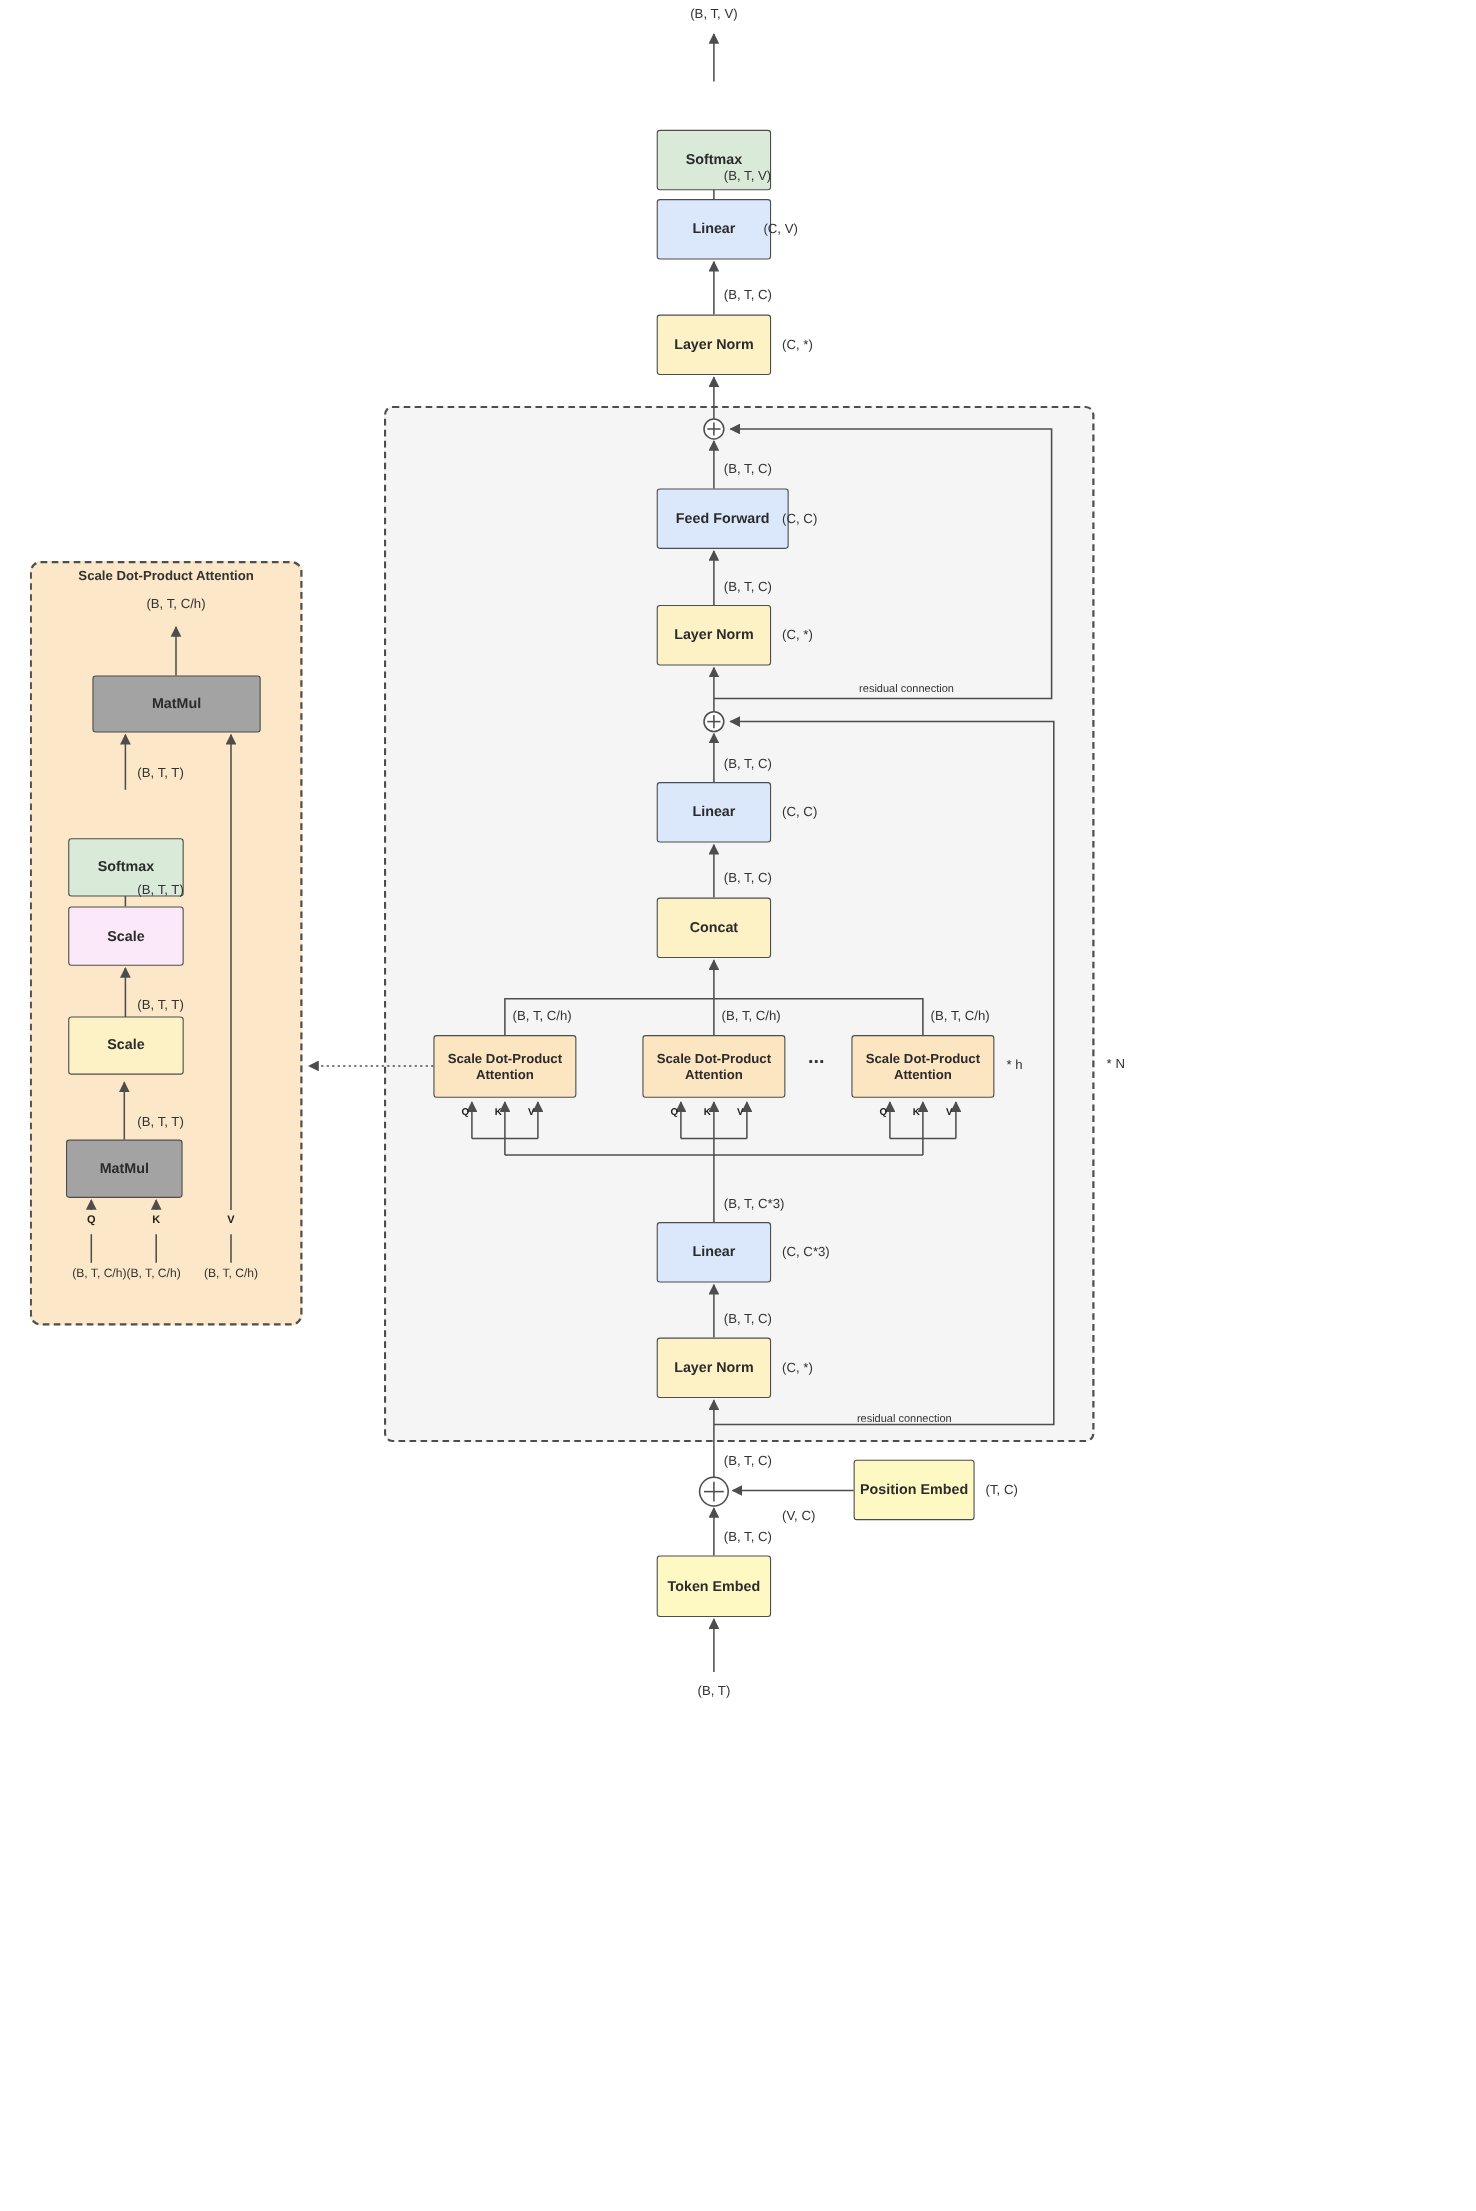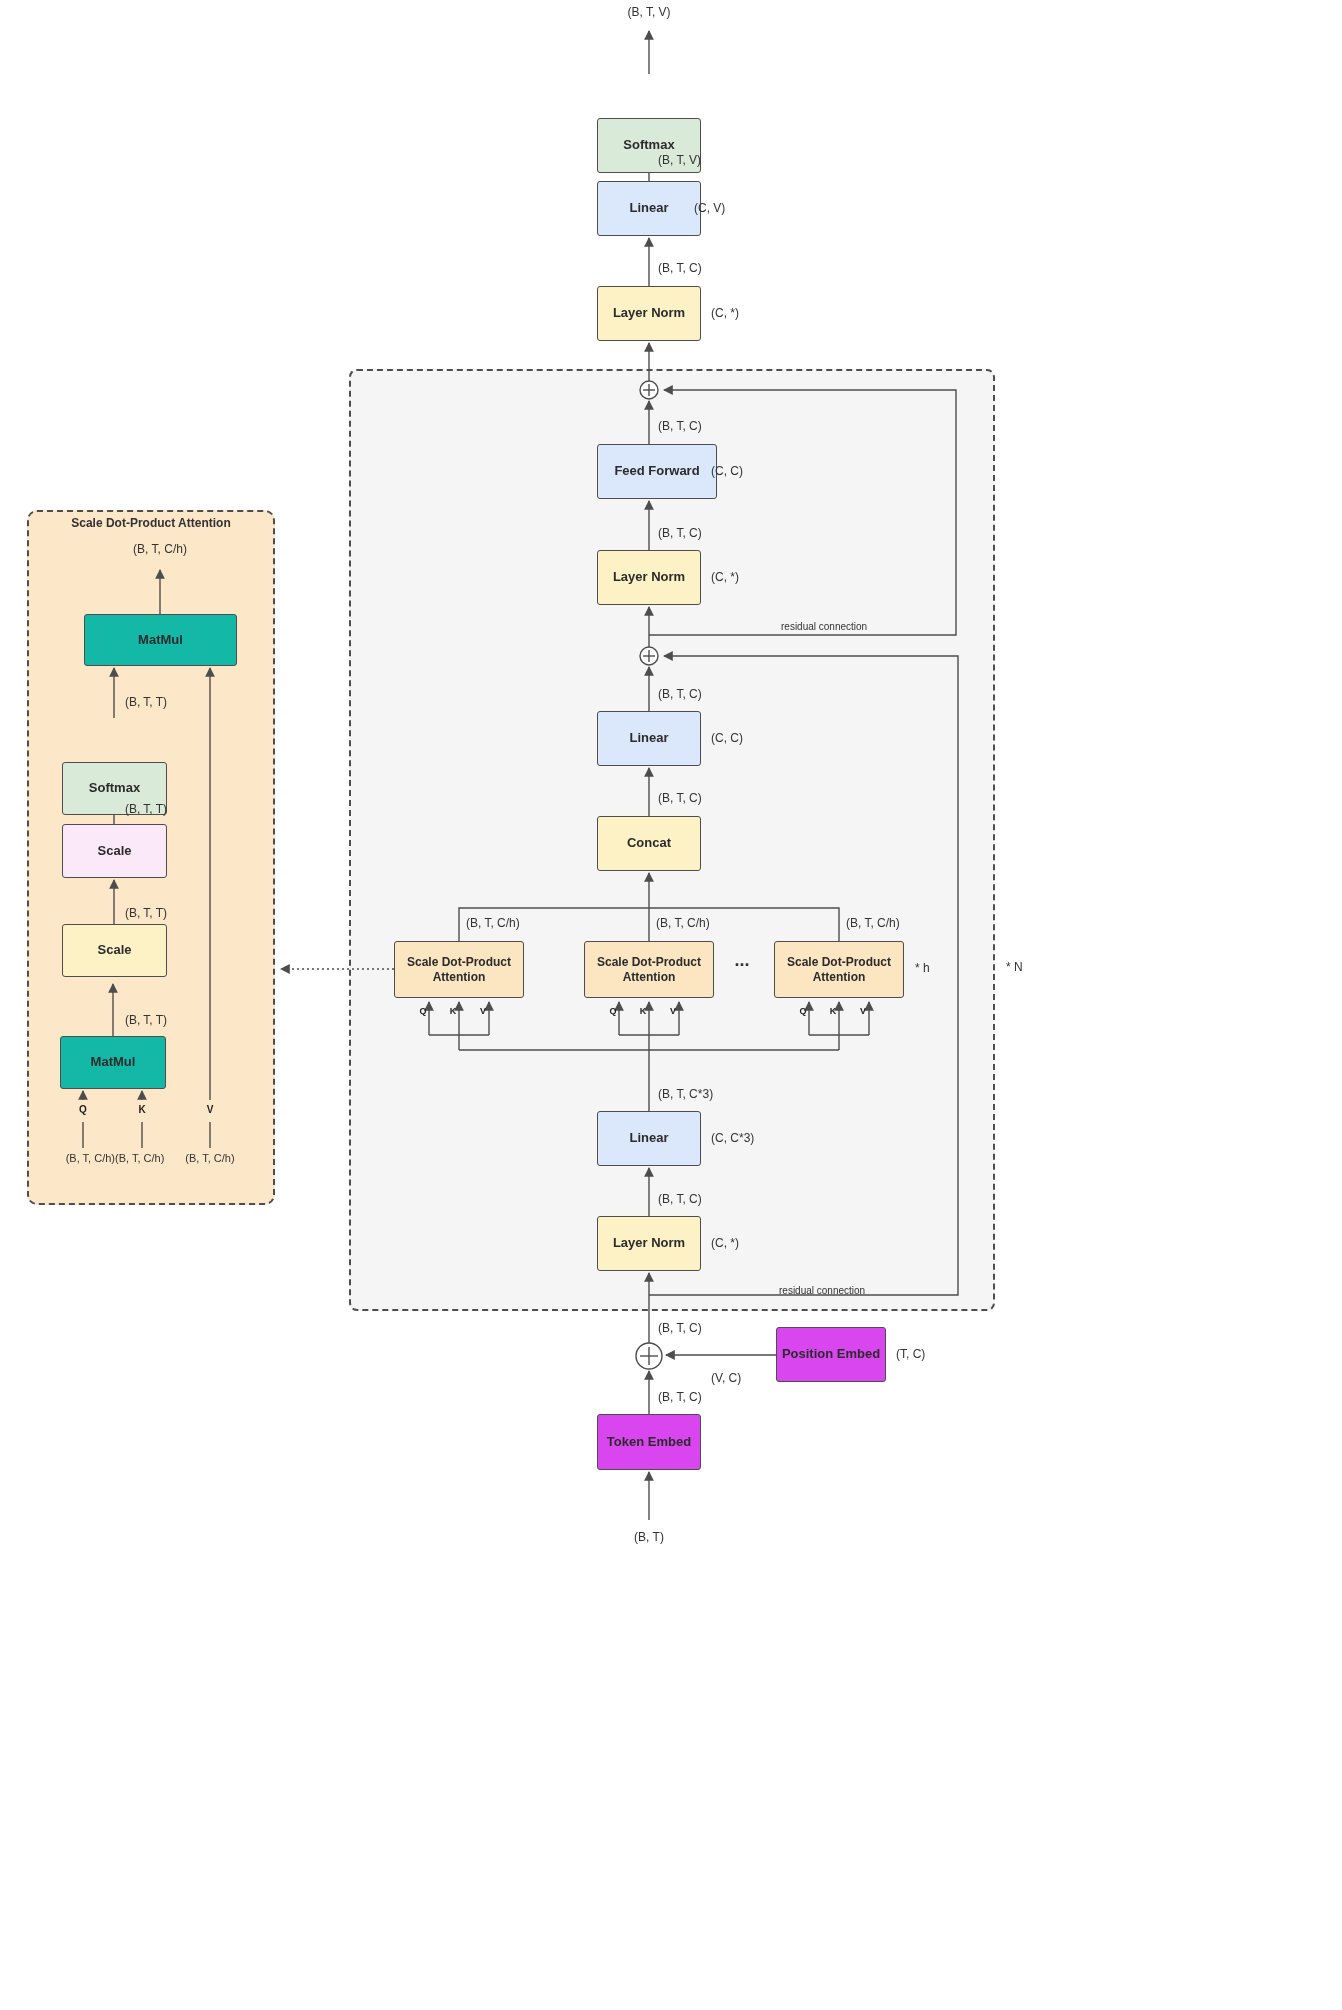--- a/index.html
+++ b/index.html
@@ -12,23 +12,23 @@
 
   svg.wires { position:absolute; left:0; top:0; width:1342px; height:2010px; }
 
   .node { position:absolute; display:flex; align-items:center; justify-content:center; text-align:center;
           border:1px solid #4d4d4d; border-radius:3px; font-weight:bold; font-size:13px; color:#2b2b2b;
           line-height:1.25; padding:2px 4px; }
   .node.attn { font-size:12px; }
   .green { background:#d9ead9;margin-top:44px; }
   .blue { background:#dbe8fc; }
   .yellow { background:#fdf2c6; }
-  .red { background:#d946ef; }
+  .red { background:#fef9c3; }
   .tan { background:#fce6c2; }
-  .pink { background:#14b8a6;text-align:right; }
+  .pink { background:#a3a3a3;text-align:right; }
   .lightpink { background:#fbe9f9; }
 
   .lbl { position:absolute; font-size:12px; color:#333; white-space:nowrap; }
   .lbl.c { transform:translateX(-50%); }
   .lbl.bold { font-weight:bold; }
   .lbl.small { font-size:10px; }
   .lbl.tiny { font-size:9px; font-weight:bold; color:#222; }
   .lbl.dots { font-size:18px; font-weight:bold; color:#333; }
   .lbl.s11 { font-size:11px; }
 </style>

